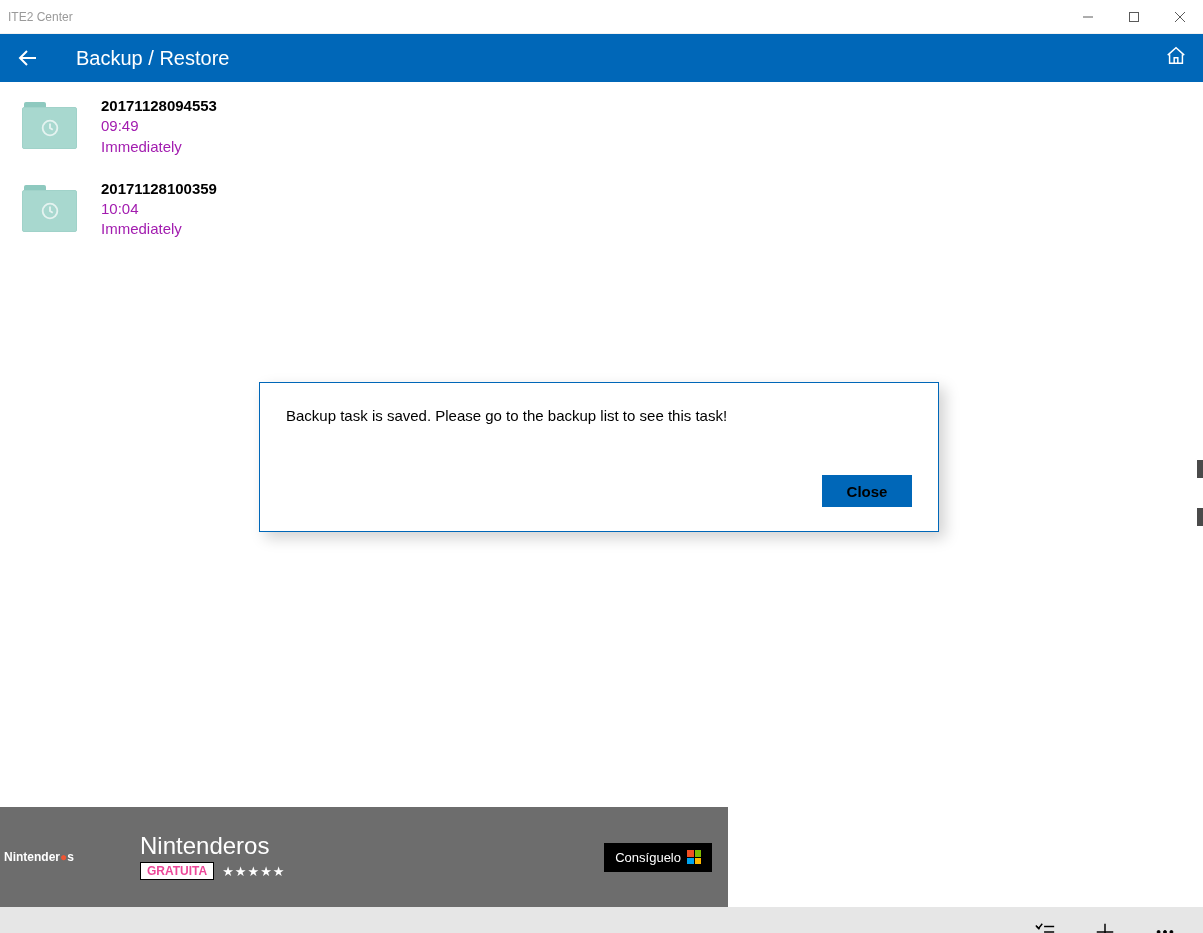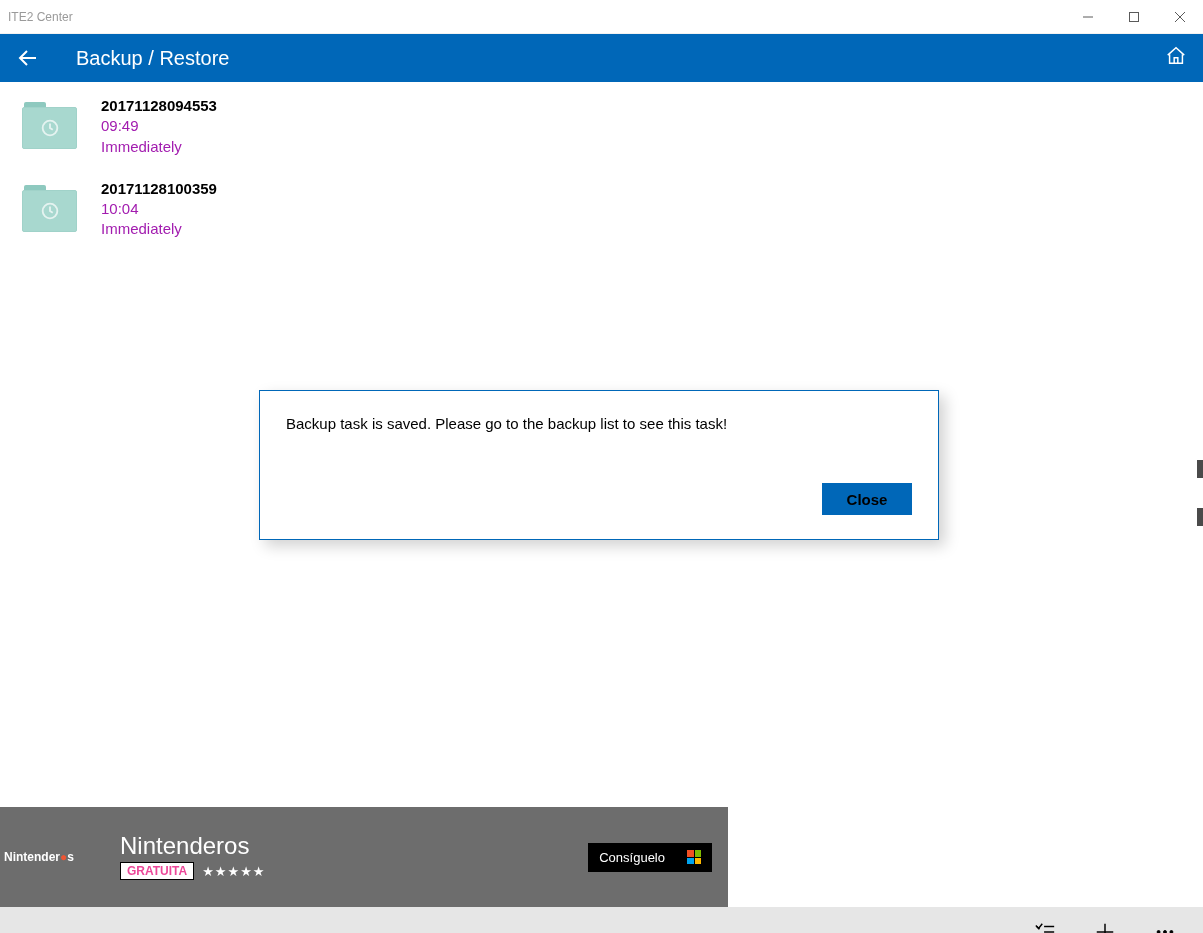--- a/index.html
+++ b/index.html
@@ -76,21 +76,21 @@
     display:flex; align-items:center; justify-content:center;
   }
   .folder-icon .body svg { opacity:0.7; }
   .backup-meta { line-height: 1.35; font-size: 15px; }
   .backup-meta .name { font-weight: 700; color: #000; }
   .backup-meta .time, .backup-meta .mode { color: #a21caf; }
 
   
   .dialog {
     position: absolute;
-    left: 259px; top: 308px;
+    left: 259px; top: 300px;
     width: 680px;
     height: 150px;
     background: #fff;
     border: 1px solid #0067b8;
     box-shadow: 6px 6px 14px rgba(0,0,0,0.18);
     padding: 24px 26px;
     display: flex;
     flex-direction: column;
     justify-content: space-between;
   }
@@ -120,39 +120,39 @@
     position: relative;
   }
   .ad-logo {
     font-size: 12px;
     font-weight: 700;
     color: #fff;
     padding-left: 4px;
     width: 100px;
   }
   .ad-logo .dot { color:#e53; }
-  .ad-center { flex: 1; }
+  .ad-center { flex: 1; margin-left: 20px; }
   .ad-title { font-size: 24px; font-weight: 400; line-height: 1; }
   .ad-sub { display: flex; align-items: center; gap: 8px; margin-top: 4px; }
   .ad-badge {
     background: #fff; color: #ec4899;
     border: 1px solid #000;
     font-size: 12px; font-weight: 700;
     padding: 1px 6px;
   }
   .stars { font-size: 13px; letter-spacing: 1px; }
   .cta {
     background: #000;
     color: #fff;
     border: 1px solid #000;
     font-size: 13px;
     padding: 6px 10px;
     display: flex;
     align-items: center;
-    gap: 22px;
+    gap: 6px;
   }
   .ms-squares {
     width: 14px; height: 14px;
     display: grid; grid-template-columns: 1fr 1fr; grid-template-rows: 1fr 1fr; gap:1px;
   }
   .ms-squares span:nth-child(1){background:#f25022;}
   .ms-squares span:nth-child(2){background:#7fba00;}
   .ms-squares span:nth-child(3){background:#00a4ef;}
   .ms-squares span:nth-child(4){background:#ffb900;}
 

